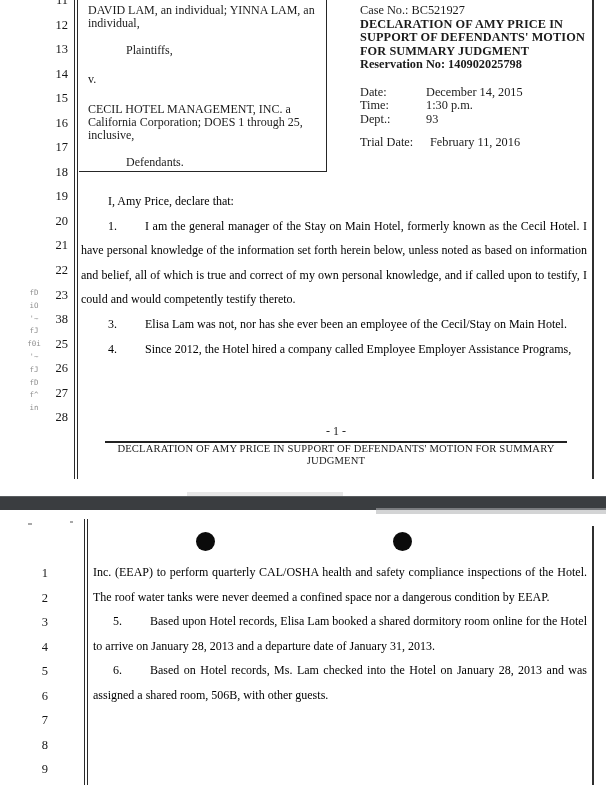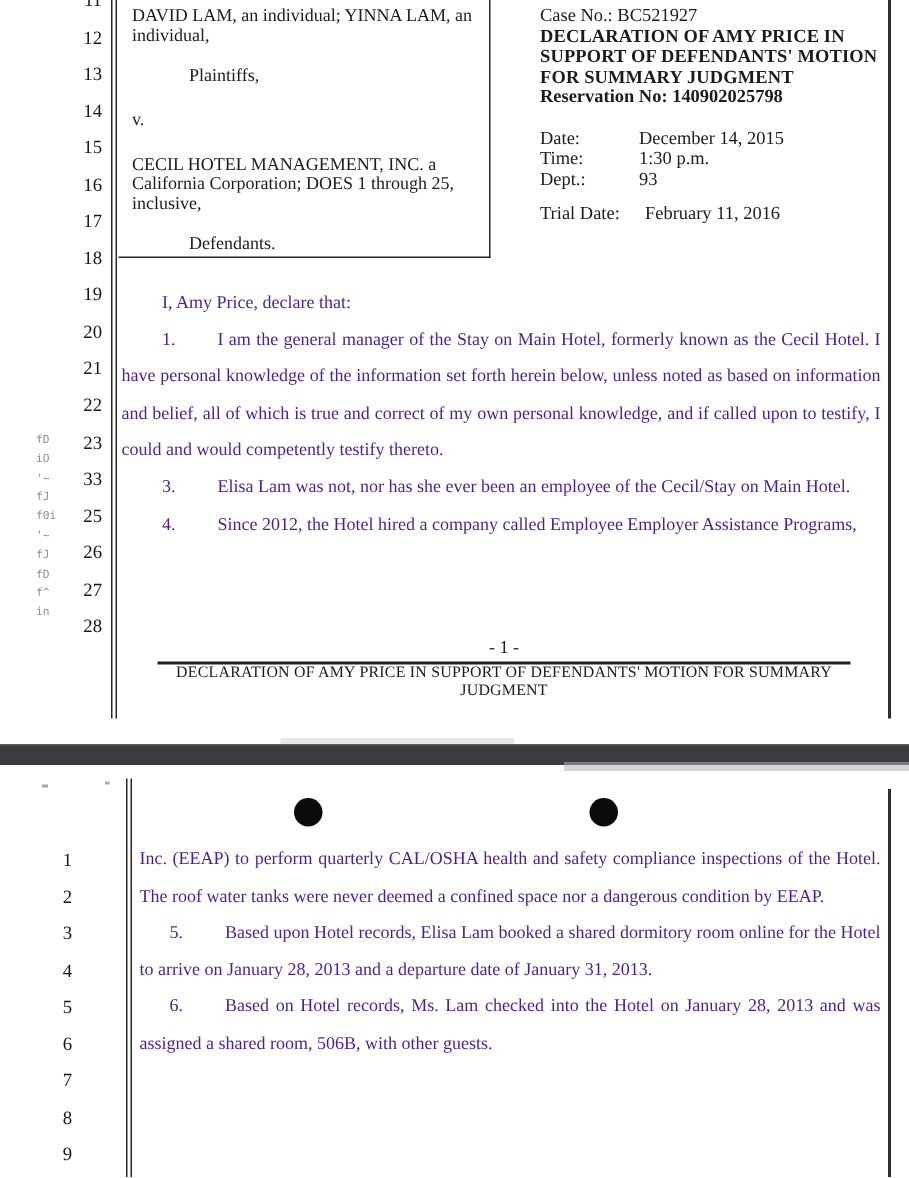--- a/index.html
+++ b/index.html
@@ -21,40 +21,40 @@
   
   .case-col{position:absolute;left:360px;top:4px;width:252px;font-size:12.3px;line-height:13.5px;}
   .case-col .block{margin:0 0 0 0;}
   .doc-title{font-weight:bold;width:232px;margin-top:14px;letter-spacing:.1px;}
   .reservation{font-weight:bold;margin-top:17px;}
   .info-rows{margin-top:14px;}
   .info-row{display:flex;}
   .info-row .lbl{width:66px;flex:none;}
   .trial-row{margin-top:10px;}
   
-  .body-col{position:absolute;text-align:justify;font-size:12px;line-height:24.6px;color:#4c1d95;}
+  .body-col{position:absolute;text-align:justify;font-size:12px;line-height:24.6px;color:#000000;}
   .body-col p{margin:0;}
   .para{text-indent:27px;}
   .para .pnum{display:inline-block;width:37px;text-indent:0;}
   .p2 .para{text-indent:20px;}
   .noindent{text-indent:0!important;}
   
   .footer-pageno{position:absolute;left:80px;top:424px;width:512px;text-align:center;font-size:12px;}
   .footer-rule{position:absolute;left:105px;top:441px;width:462px;height:1.6px;background:#222;}
   .footer-title{position:absolute;left:80px;top:443px;width:512px;text-align:center;
                 font-size:10.6px;line-height:11.5px;letter-spacing:.15px;}
   .footer-title .wrap{display:inline-block;max-width:480px;}
   
   .sep-bar{position:absolute;left:0;top:496px;width:606px;height:13px;background:#3a3d40;
            border-top:1px solid #595d60;}
   .smudge-above{position:absolute;left:187px;top:492px;width:156px;height:4px;background:#e7e7e7;}
   .smudge-below{position:absolute;left:376px;top:508px;width:230px;height:6px;background:#aeb1b3;opacity:.55;}
   .left-marks{position:absolute;left:24px;top:287px;width:20px;font-family:"DejaVu Sans Mono",monospace;
               font-size:7.5px;color:#8f8f8f;text-align:left;}
-  .left-marks span{display:block;height:12.8px;line-height:12.8px;}
+  .left-marks span{display:block;height:12.8px;line-height:12.8px;text-align:center;}
   .speck{position:absolute;background:#a8a8a8;}
   
   .punch{position:absolute;width:19px;height:19px;border-radius:50%;background:#0b0b0b;}
 </style>
 </head>
 <body>
 
 <div class="screen">
 
   <div>
@@ -79,21 +79,21 @@
       <span class="ln">14</span>
       <span class="ln">15</span>
       <span class="ln">16</span>
       <span class="ln">17</span>
       <span class="ln">18</span>
       <span class="ln">19</span>
       <span class="ln">20</span>
       <span class="ln">21</span>
       <span class="ln">22</span>
       <span class="ln">23</span>
-      <span class="ln">33</span>
+      <span class="ln">38</span>
       <span class="ln">25</span>
       <span class="ln">26</span>
       <span class="ln">27</span>
       <span class="ln">28</span>
     </div>
 
     <div class="vrule-double" style="left:74px;top:0;height:479px;"></div>
     <div class="vrule-single" style="left:592px;top:0;height:479px;"></div>
 
     <div class="caption-box">

